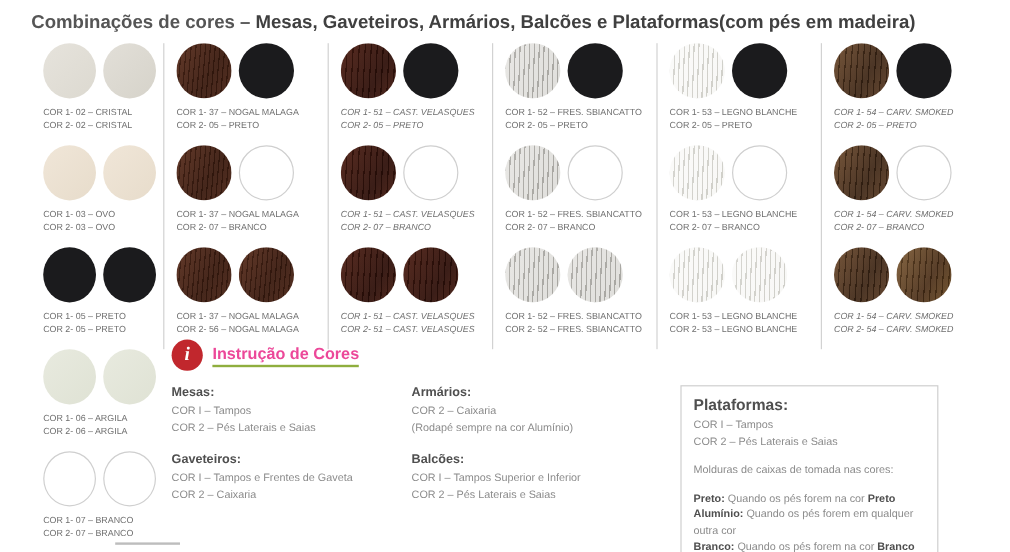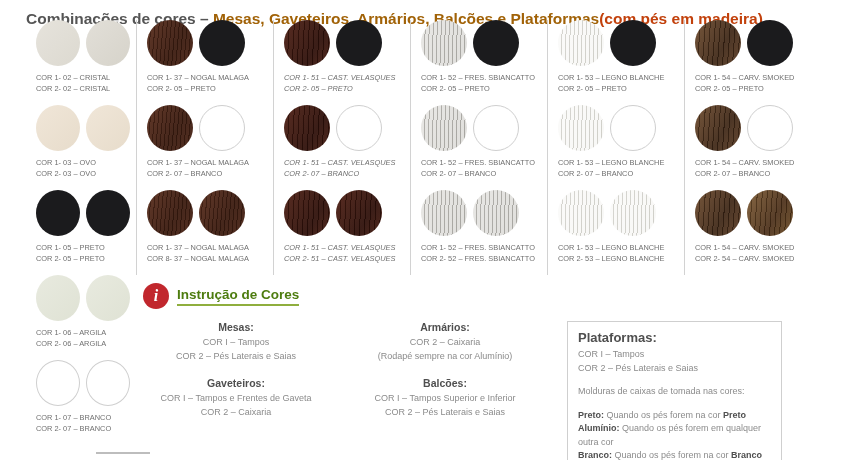--- a/index.html
+++ b/index.html
@@ -17,43 +17,43 @@
   }
 
   
   .header {
     padding: 10px 0 8px 26px;
     font-size: 15.5px;
     font-weight: bold;
     white-space: nowrap;
   }
   .header .t1 { color: #555555; }
-  .header .t2 { color: #a16207; }
-  .header .t3 { color: #c2410c; }
+  .header .t2 { color: #404040; }
+  .header .t3 { color: #404040; }
 
   
   .columns {
     position: absolute;
-    top: 20px; left: 26px;
+    top: 36px; left: 26px;
     width: 800px;
     display: flex;
     align-items: flex-start;
   }
   .col {
     padding: 0 6px;
     position: relative;
   }
   .col + .col { border-left: 1px solid #d2d2d2; }
 
   .col-0 { width: 110px; }
   .col-1 { width: 137px; }
   .col-2 { width: 137px; font-style: italic; }
   .col-3 { width: 137px; }
   .col-4 { width: 137px; }
-  .col-5 { width: 140px; }
+  .col-5 { width: 140px; font-style: italic; }
 
   .swatch-block { margin-bottom: 10px; }
   .circles {
     display: flex;
     gap: 6px;
     padding-left: 4px;
   }
   .circle {
     width: 46px; height: 46px;
     border-radius: 50%;
@@ -114,31 +114,31 @@
     font-family: "Liberation Serif", serif;
     font-style: italic;
     font-weight: bold;
     font-size: 16px;
     display: flex; align-items: center; justify-content: center;
     flex: none;
   }
   .instr-title {
     font-size: 13.5px;
     font-weight: bold;
-    color: #4d7c0f;
+    color: #ec4899;
     border-bottom: 2px solid #8fae3e;
     padding-bottom: 2px;
   }
 
   .instr-body {
     margin-top: 12px;
     display: flex;
     align-items: flex-start;
   }
-  .ib-col { padding-right: 14px; text-align: center; }
+  .ib-col { padding-right: 14px; }
   .ib-col1 { width: 200px; }
   .ib-col2 { width: 218px; }
   .ib-col3 {
     width: 215px;
     border: 1px solid #cfcfcf;
     padding: 8px 10px 10px 10px;
     margin-left: 6px;
   }
   .sect { margin-bottom: 14px; }
   .sect h4 {
@@ -252,21 +252,21 @@
           <div>COR 2- 07 – BRANCO</div>
         </div>
       </div>
       <div class="swatch-block">
         <div class="circles">
           <div class="circle tx-nogal"></div>
           <div class="circle tx-nogal"></div>
         </div>
         <div class="labels">
           <div>COR 1- 37 – NOGAL MALAGA</div>
-          <div>COR 8- 37 – NOGAL MALAGA</div>
+          <div>COR 2- 56 – NOGAL MALAGA</div>
         </div>
       </div>
     </div>
 
     <div class="col col-2">
       <div class="swatch-block">
         <div class="circles">
           <div class="circle tx-castv"></div>
           <div class="circle tx-preto"></div>
         </div>

